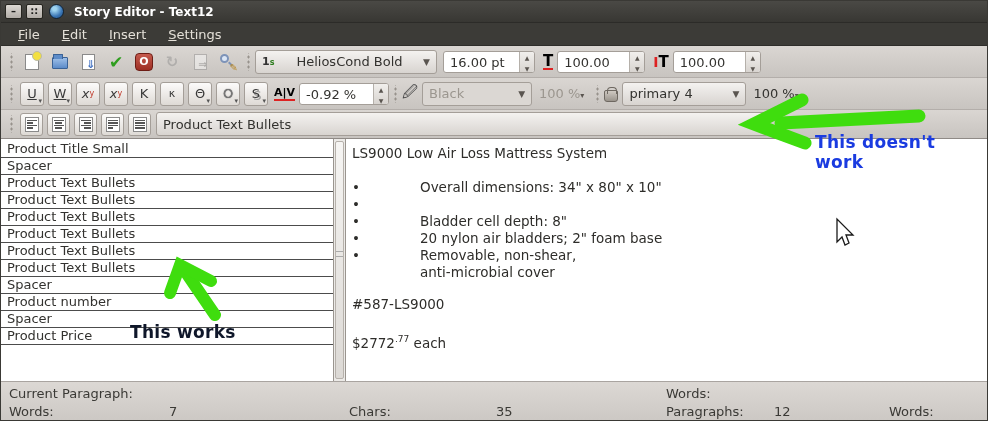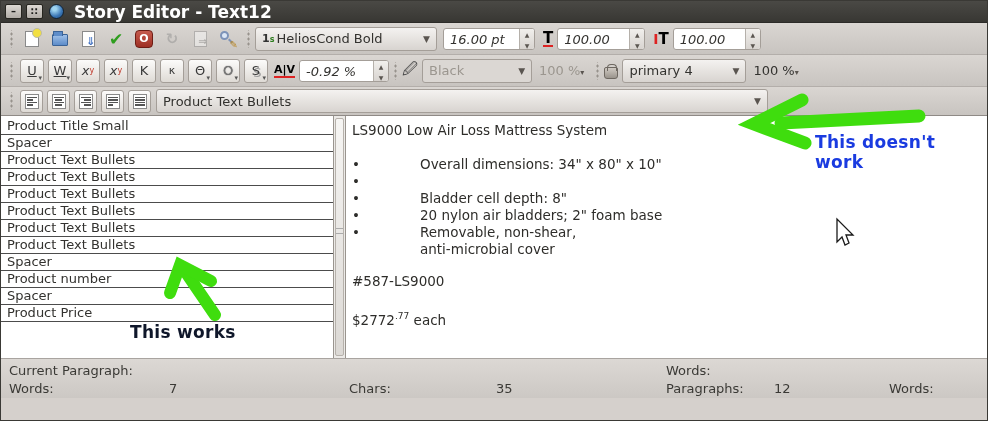--- a/index.html
+++ b/index.html
@@ -18,21 +18,21 @@
   .win-btn {
     width:17px; height:15px; background:linear-gradient(#dcd8d3,#b2ada7);
     border:1px solid #26251f; border-radius:2px; color:#1d1d1b;
     font-size:10px; line-height:13px; text-align:center; font-weight:bold;
   }
   .app-icon {
     width:15px; height:15px; border-radius:50%;
     background:radial-gradient(circle at 35% 30%, #9fd4f0 15%, #3b76b5 60%, #1d4e86);
     border:1px solid #123; margin:0 2px;
   }
-  .title-text { color:#fff; font-weight:bold; font-size:17px; padding-left:4px; }
+  .title-text { color:#fff; font-weight:bold; font-size:12px; padding-left:4px; }
   
   .menubar {
     height:23px; background:#3c3b37; display:flex; align-items:center;
     padding-left:8px; gap:4px; border-bottom:1px solid #2e2d2a;
   }
   .menu-item {
     display:inline-block; color:#e4e0d8; font-size:13px; padding:2px 9px;
   }
   .menu-item::first-letter { text-decoration:underline; }
   
@@ -81,21 +81,21 @@
   .combo {
     height:24px; border:1px solid #a49e98; border-radius:3px;
     background:linear-gradient(#f4f2f0,#d8d4d0);
     display:flex; align-items:center; font-size:13px; color:#33322f;
     padding:0 6px; position:relative;
   }
   .combo .arrow { margin-left:auto; font-size:9px; color:#5a5550; padding-left:8px; }
   .combo.disabled { color:#9b968f; background:#dbd7d3; }
   .spin {
     height:22px; display:flex; align-items:stretch; border:1px solid #a49e98;
-    border-radius:3px; background:#fff; overflow:hidden;font-style:italic;
+    border-radius:3px; background:#fff; overflow:hidden;
   }
   .spin .val { padding:3px 6px; font-size:13px; color:#33322f; flex:1; }
   .spin .btns { width:15px; background:linear-gradient(#f1efec,#d8d4d0);
     border-left:1px solid #b5b0aa; display:flex; flex-direction:column; }
   .spin .btns span { flex:1; font-size:6px; color:#5a5550; text-align:center; line-height:11px; }
   .mini { font-size:8px; color:#c0392b; }
   .sub { vertical-align:sub; } .sup { vertical-align:super; }
   .t-underl { font-weight:bold; font-size:15px; border-bottom:2px solid #d22; line-height:14px; }
   .ibeam { color:#d22; font-weight:bold; font-size:14px; }
   .avk { font-size:11px; font-weight:bold; border-bottom:2px solid #d22; }
@@ -147,20 +147,26 @@
 
 <div id="window">
 
   <div class="titlebar">
     <div class="win-btn">–</div>
     <div class="win-btn">∷</div>
     <div class="app-icon"></div>
     <div class="title-text">Story Editor - Text12</div>
   </div>
 
+  <div class="menubar">
+    <span class="menu-item">File</span>
+    <span class="menu-item">Edit</span>
+    <span class="menu-item">Insert</span>
+    <span class="menu-item">Settings</span>
+  </div>
 
   <div class="toolbar tb1">
     <div class="grip"></div>
     <div class="tbtn flat">
         <span class="ic-new"></span>
       </div>
     <div class="tbtn flat">
         <span class="ic-folder"></span>
       </div>
     <div class="tbtn flat">
@@ -184,21 +190,21 @@
       </div>
     <div class="tbtn flat">
       <span class="ic-search">
           <span class="lens"></span>
           <span class="handle"></span>
           <span class="pencil">✎</span>
         </span>
     </div>
     <div class="grip"></div>
     <div class="combo" style="width:182px">
-      <span style="font-size:11px;font-weight:bold;color:#333;margin-right:2px;">
+      <span style="font-size:11px;font-weight:bold;color:#333;margin-right:22px;">
         <span>1</span><span style="font-size:8px;color:#2e7d1f;">s</span>
       </span>
       <span>HeliosCond Bold</span>
       <span class="arrow">▼</span>
     </div>
     <div class="spin" style="width:92px;margin-left:6px">
       <span class="val">16.00 pt</span>
       <span class="btns">
           <span>▲</span>
           <span>▼</span>

